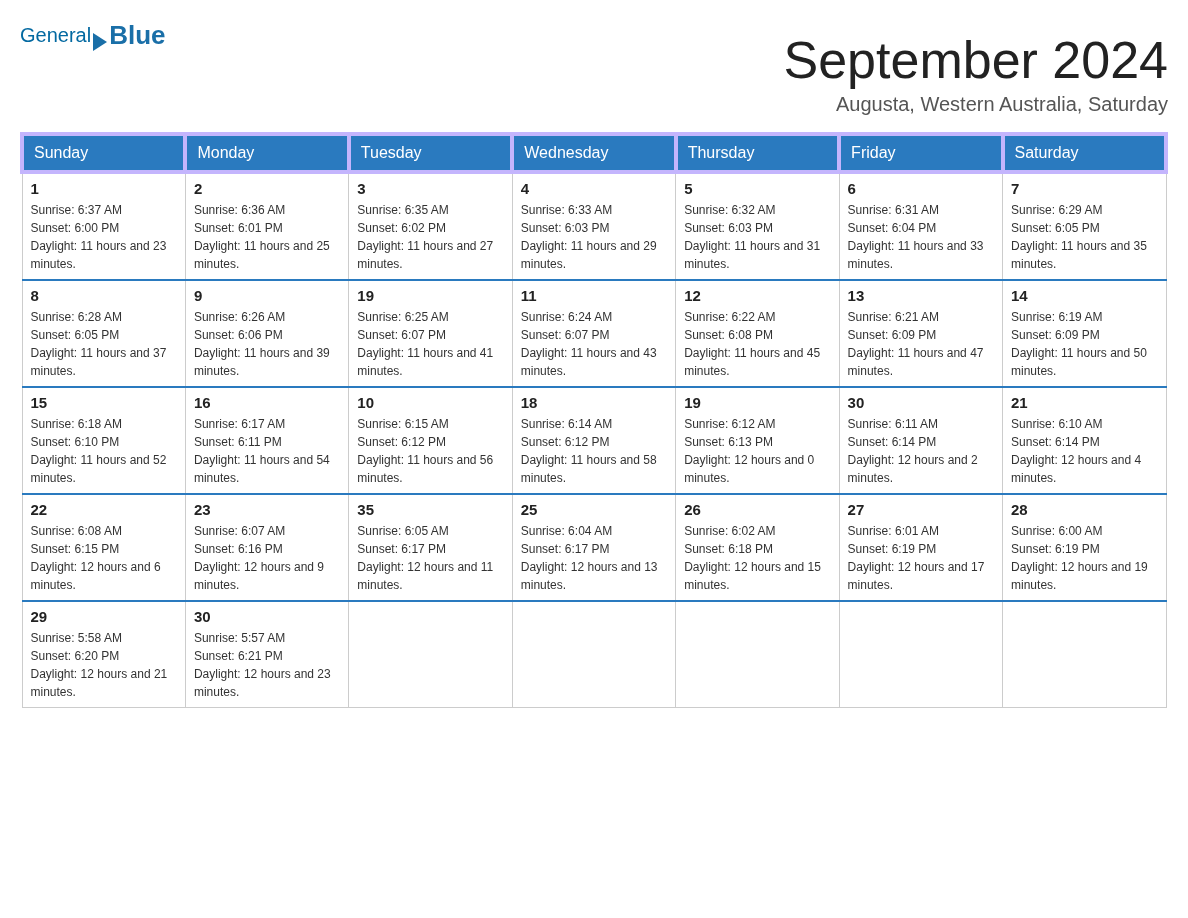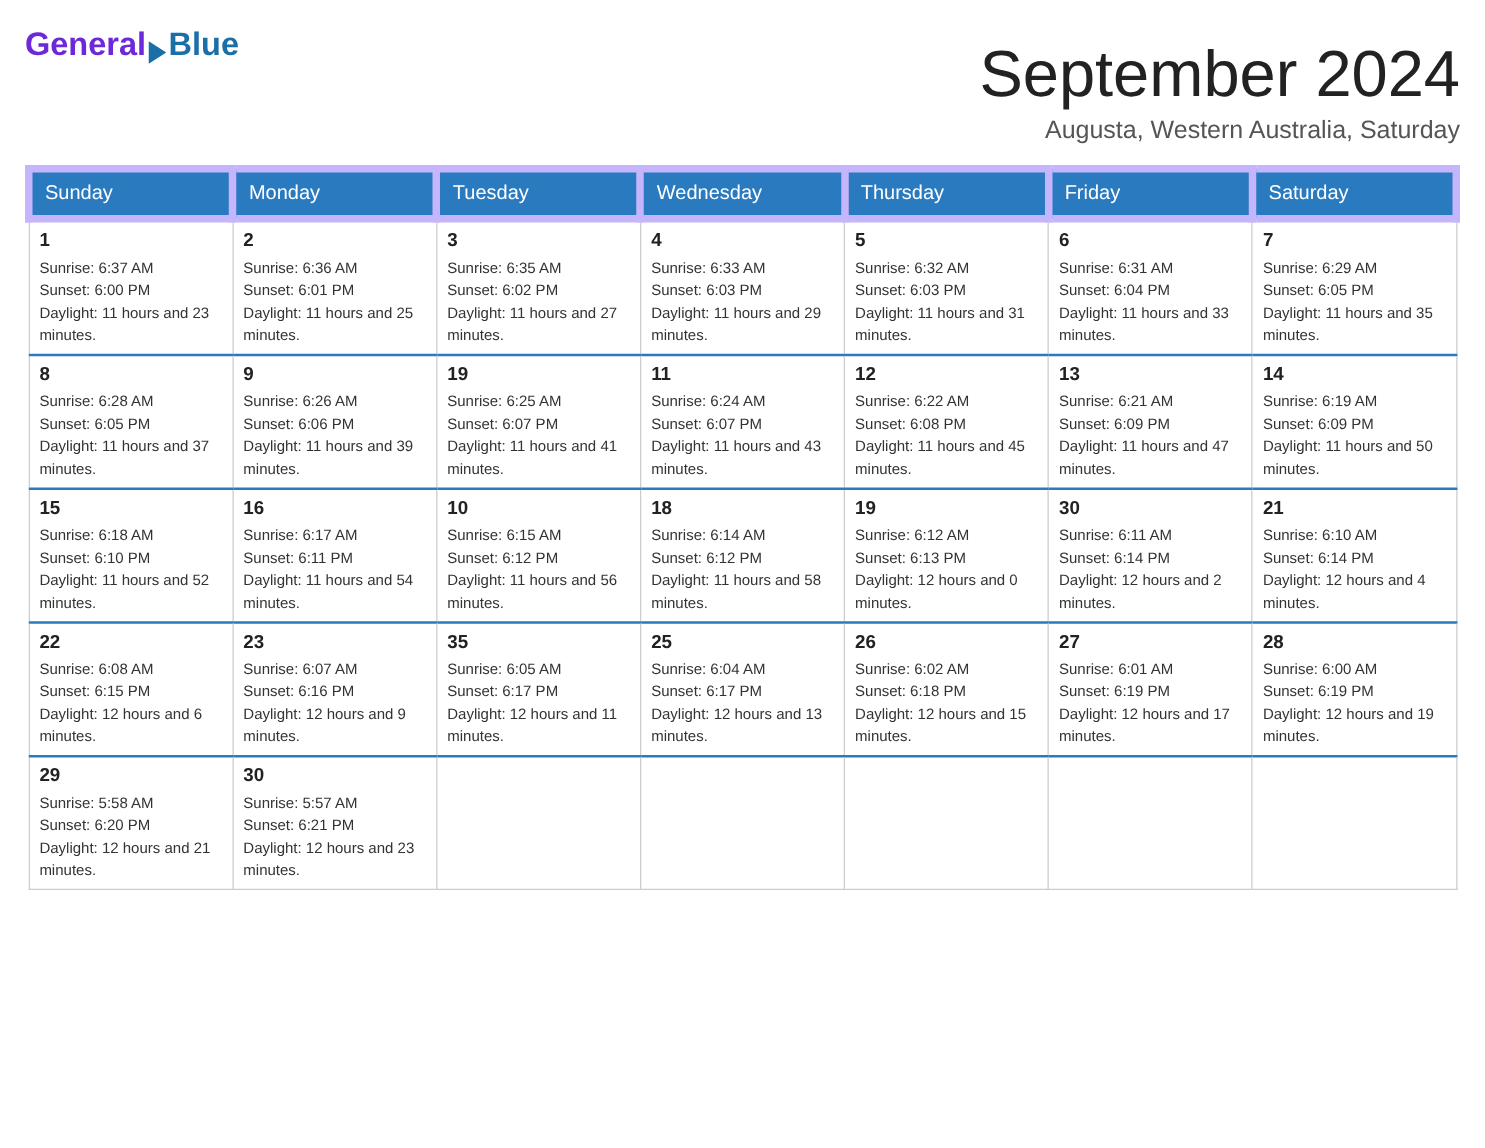--- a/index.html
+++ b/index.html
@@ -19,23 +19,23 @@
     .logo {
       display: flex;
       flex-direction: column;
       align-items: flex-start;
     }
     .logo-text {
       display: flex;
       align-items: center;
     }
     .logo-general {
-      font-size: 26px;
-      font-weight: bold;
-      color: #6d28d9;
+      font-size: 20px;
+      font-weight: normal;
+      color: #0369a1;
     }
     .logo-blue-part {
       display: flex;
       align-items: flex-end;
     }
     .logo-arrow {
       width: 0;
       height: 0;
       border-left: 14px solid #1a6fa8;
       border-top: 9px solid transparent;
@@ -67,21 +67,21 @@
       width: 100%;
       border-collapse: collapse;
     }
     th {
       background-color: #2a7abf;
       color: #fff;
       font-size: 16px;
       font-weight: normal;
       padding: 8px 10px;
       text-align: left;
-      border: 6px solid #c4b5fd;
+      border: 4px solid #c4b5fd;
       margin-top: 32px;
     }
     td {
       border: 1px solid #ccc;
       vertical-align: top;
       padding: 6px 8px;
       width: calc(100% / 7);
       min-height: 90px;
     }
     .day-number {

